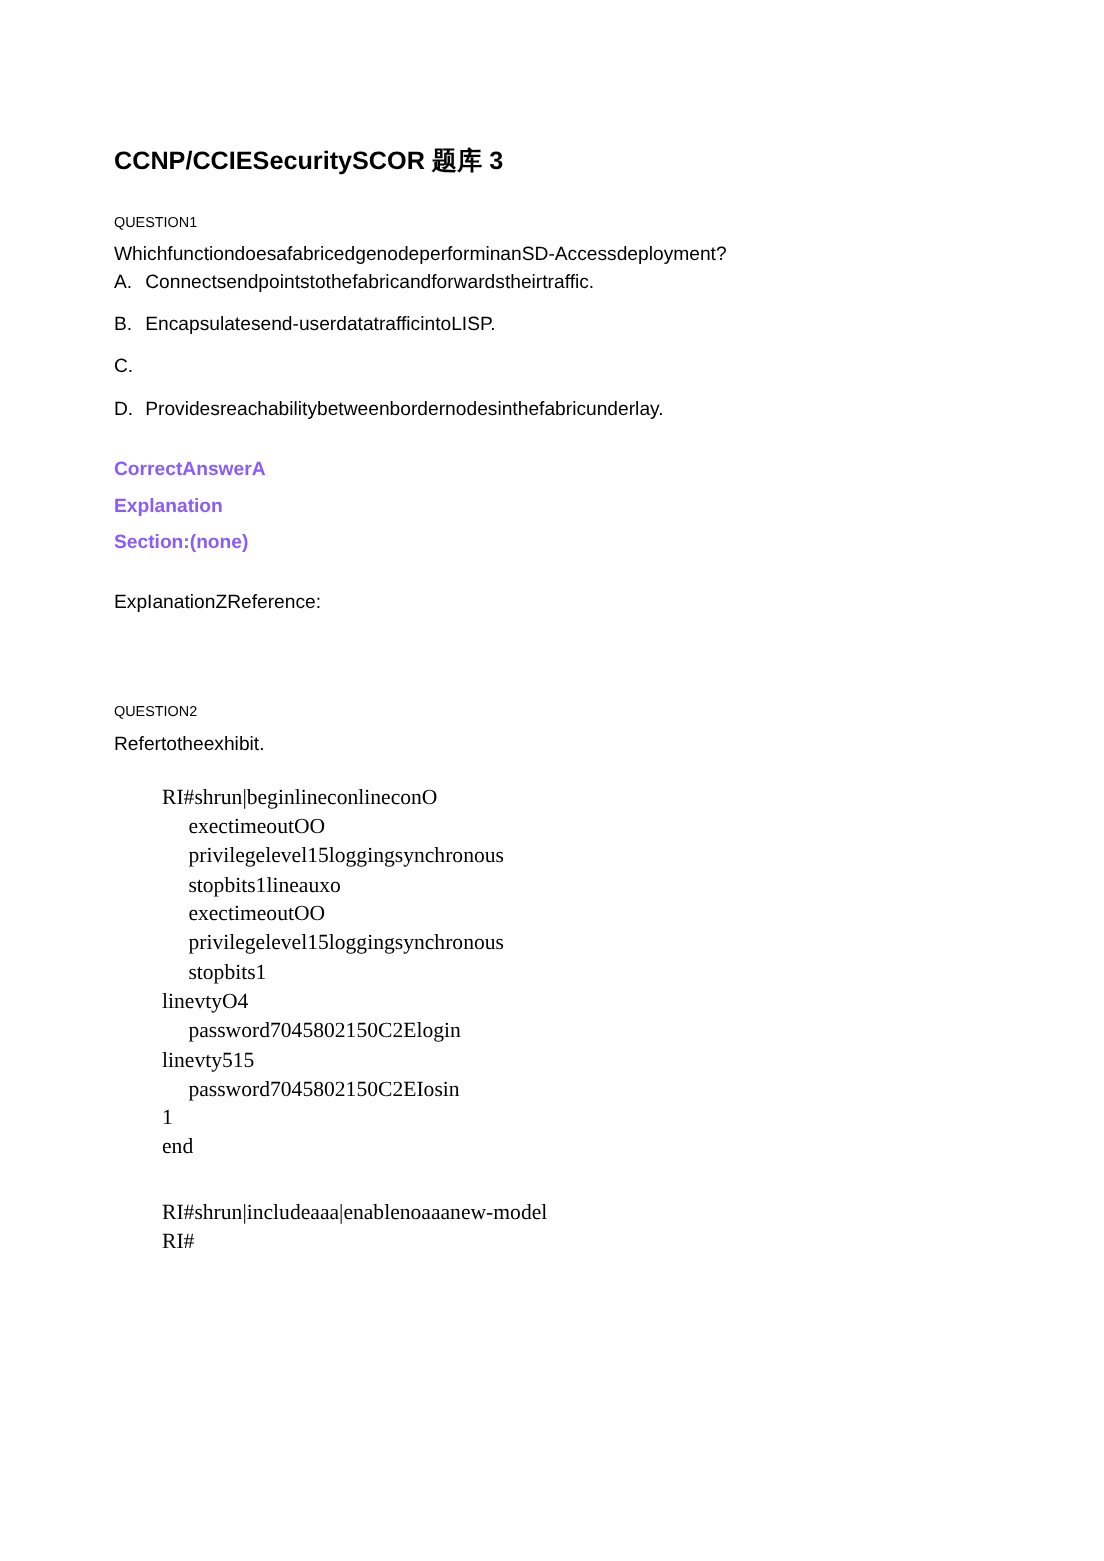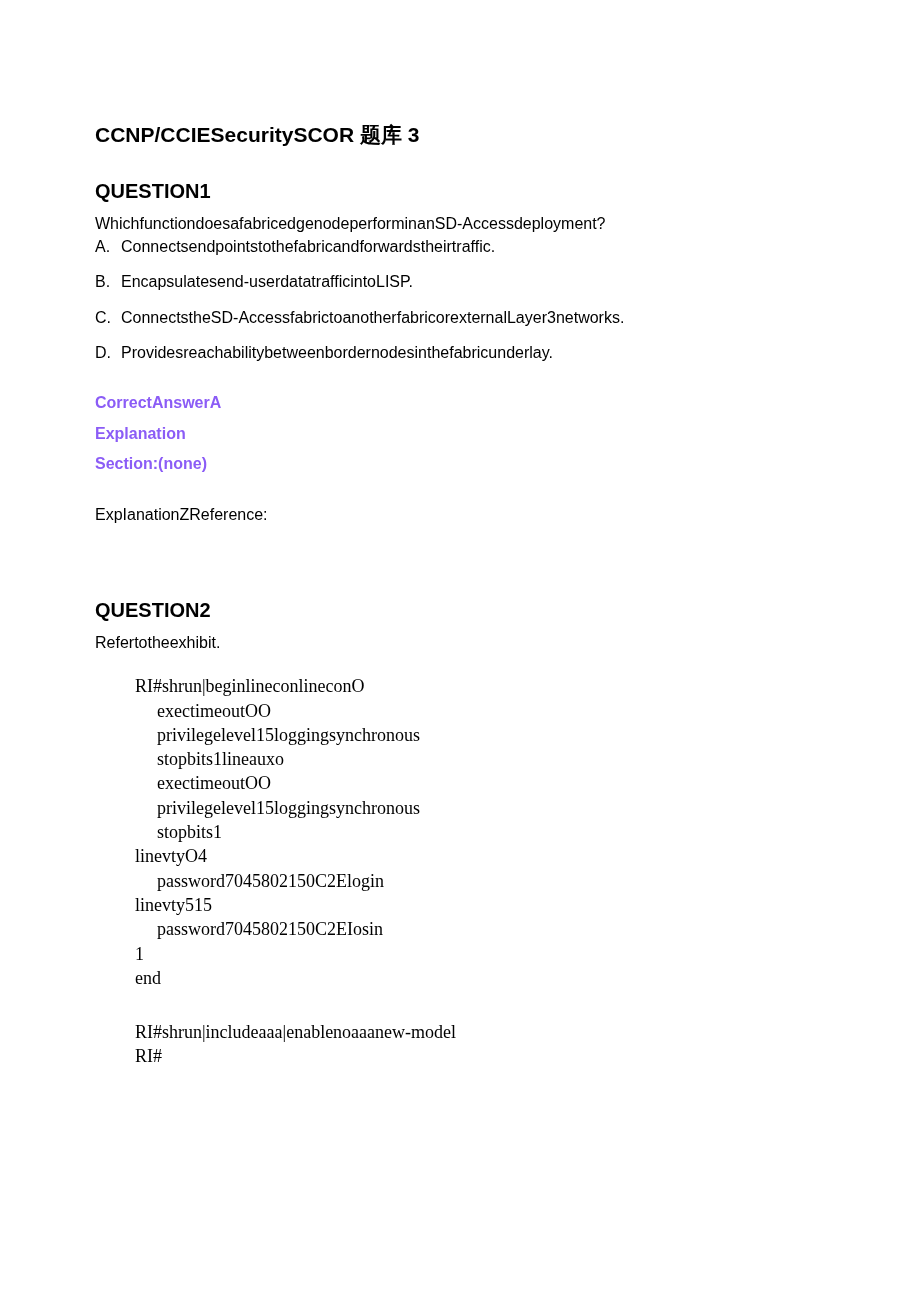--- a/index.html
+++ b/index.html
@@ -16,22 +16,22 @@
     padding: 120px 95px 0 95px;
     font-size: 16px;
     line-height: 1.4;
   }
   .title {
     font-weight: 700;
     font-size: 21px;
     margin-bottom: 28px;
   }
   .q-heading {
-    font-weight: 700;
-    font-size: 20px;
+    font-weight: 400;
+    font-size: 12px;
     margin-bottom: 8px;
   }
   .q-text {
     font-size: 16px;
   }
   .choices {
     margin-bottom: 28px;
   }
   .choice {
     display: flex;
@@ -75,21 +75,20 @@
   <div class="choice">
     <span class="choice-letter">A.</span>
     <span>Connectsendpointstothefabricandforwardstheirtraffic.</span>
   </div>
   <div class="choice">
     <span class="choice-letter">B.</span>
     <span>Encapsulatesend-userdatatrafficintoLISP.</span>
   </div>
   <div class="choice">
     <span class="choice-letter">C.</span>
-    <span>ConnectstheSD-AccessfabrictoanotherfabricorexternalLayer3networks.</span>
   </div>
   <div class="choice">
     <span class="choice-letter">D.</span>
     <span>Providesreachabilitybetweenbordernodesinthefabricunderlay.</span>
   </div>
 </div>
 
 <div class="answer-block">
   <div class="red">CorrectAnswerA</div>
   <div class="red">Explanation</div>

